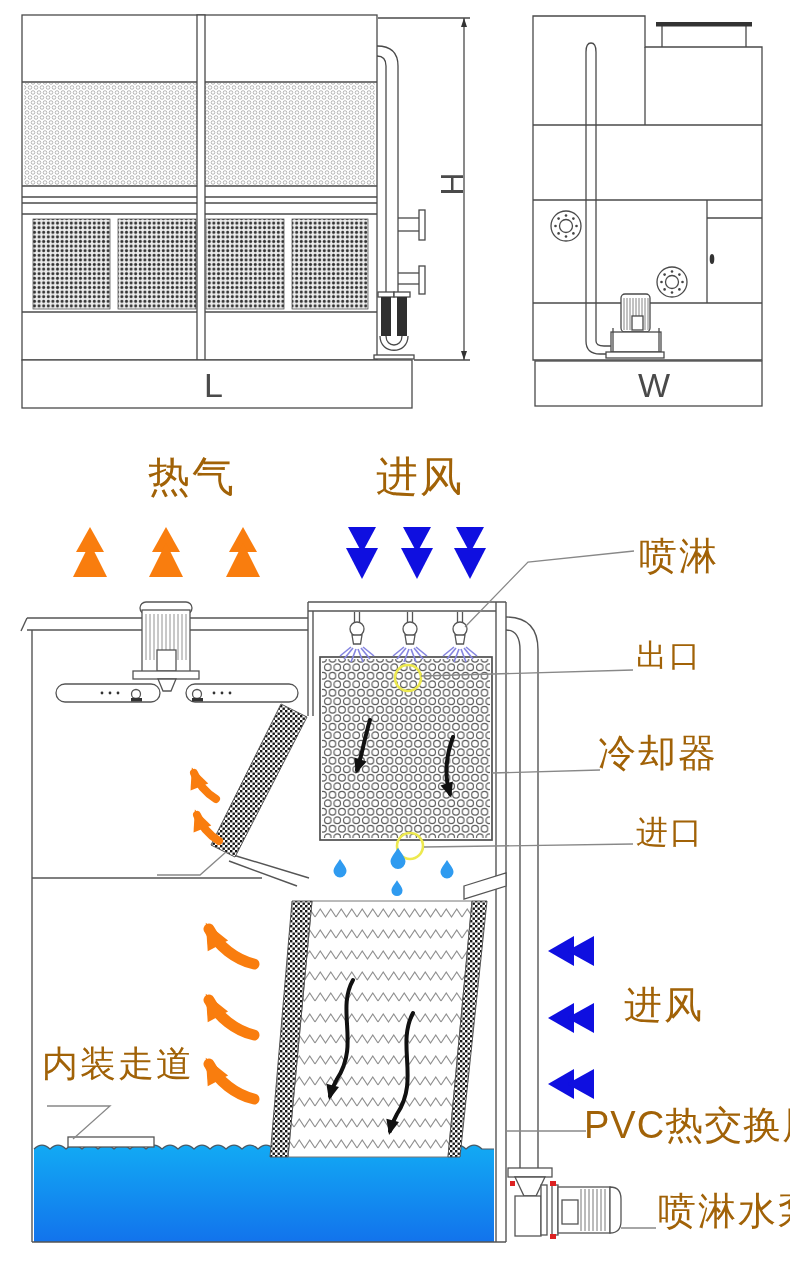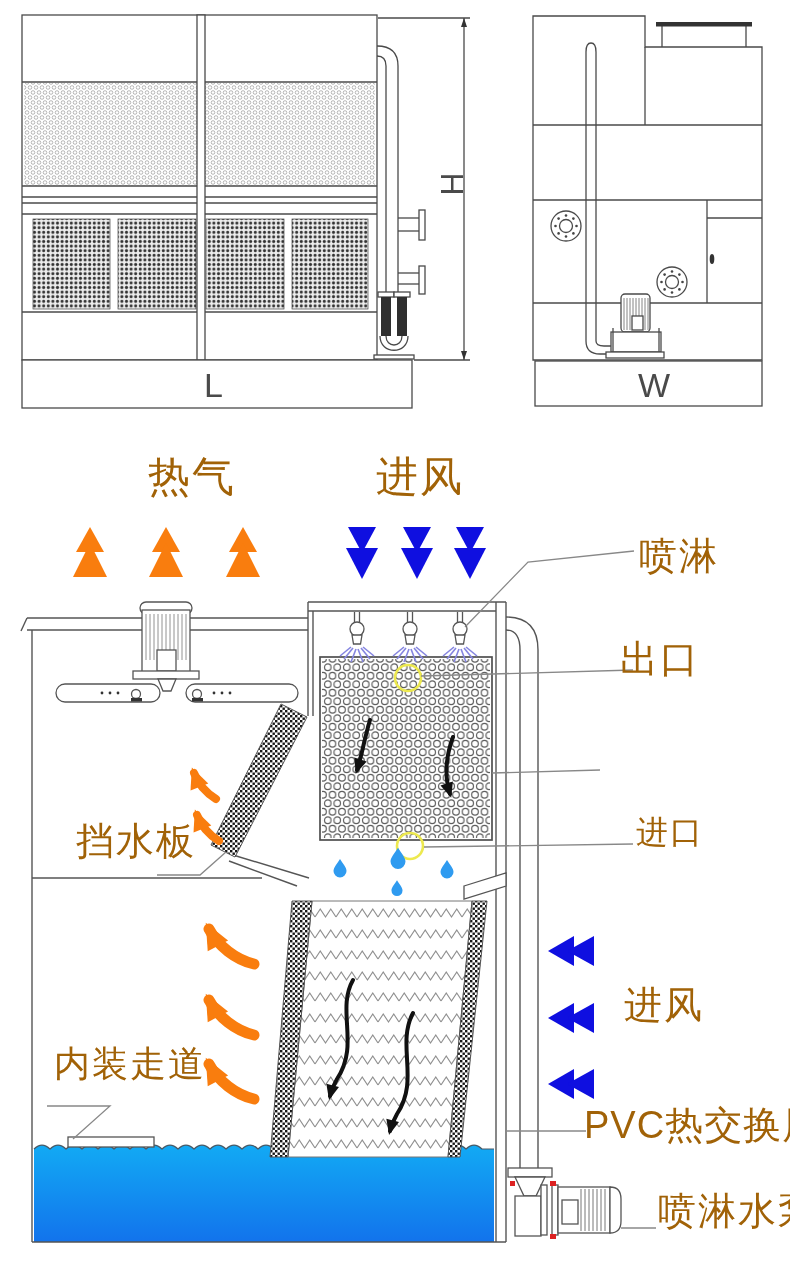--- a/index.html
+++ b/index.html
@@ -389,25 +389,25 @@
       <path class="kStroke" stroke-width="4" marker-end="url(#mB)" d="M453,737 C446,756 444,775 450,794"></path>
       <path class="kStroke" stroke-width="4" marker-end="url(#mB)" d="M353,980 C336,1010 360,1045 337,1079 C333,1086 331,1092 330,1096"></path>
       <path class="kStroke" stroke-width="4" marker-end="url(#mB)" d="M413,1013 C396,1045 420,1080 397,1114 C393,1121 391,1127 390,1131"></path>
     </g>
   </g>
 </svg>
 
 <div class="lbl" style="left:148px;top:456px;font-size:42px">热气</div>
 <div class="lbl" style="left:376px;top:456px;font-size:42px">进风</div>
 <div class="lbl" style="left:639px;top:537px;font-size:38px">喷淋</div>
-<div class="lbl" style="left:620px;top:640px;font-size:38px">出口</div>
+<div class="lbl" style="left:636px;top:640px;font-size:31px">出口</div>
+<div class="lbl" style="left:598px;top:734px;font-size:38px">冷却器</div>
 <div class="lbl" style="left:636px;top:816px;font-size:32px">进口</div>
-<div class="lbl" style="left:76px;top:822px;font-size:38px">挡水板</div>
 <div class="lbl" style="left:624px;top:986px;font-size:38px">进风</div>
-<div class="lbl" style="left:54px;top:1046px;font-size:36px">内装走道</div>
+<div class="lbl" style="left:42px;top:1046px;font-size:36px">内装走道</div>
 <div class="lbl" style="left:584px;top:1106px;font-size:38px;letter-spacing:1px">PVC热交换层</div>
 <div class="lbl" style="left:658px;top:1192px;font-size:38px">喷淋水泵</div>
 
 <div class="lbl dim rot" style="left:440px;top:168px;font-size:32px">H</div>
 <div class="lbl dim" style="left:204px;top:368px;font-size:34px">L</div>
 <div class="lbl dim" style="left:638px;top:368px;font-size:34px">W</div>
 
 </div>
 
 </body></html>

